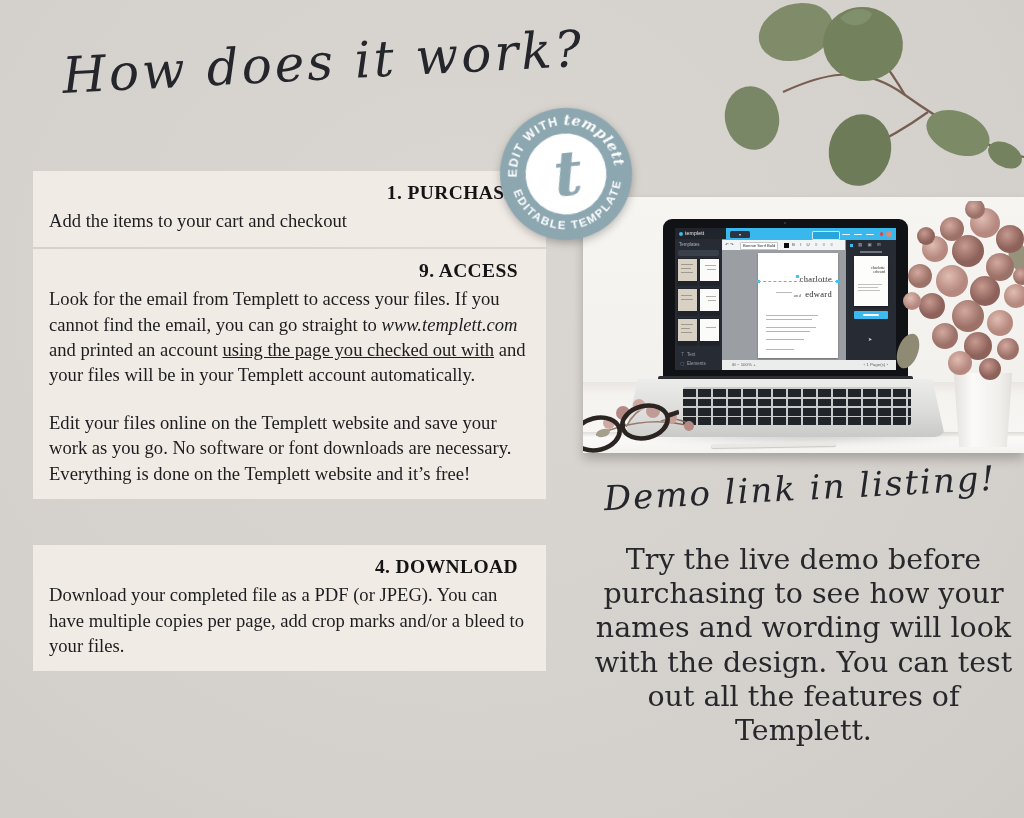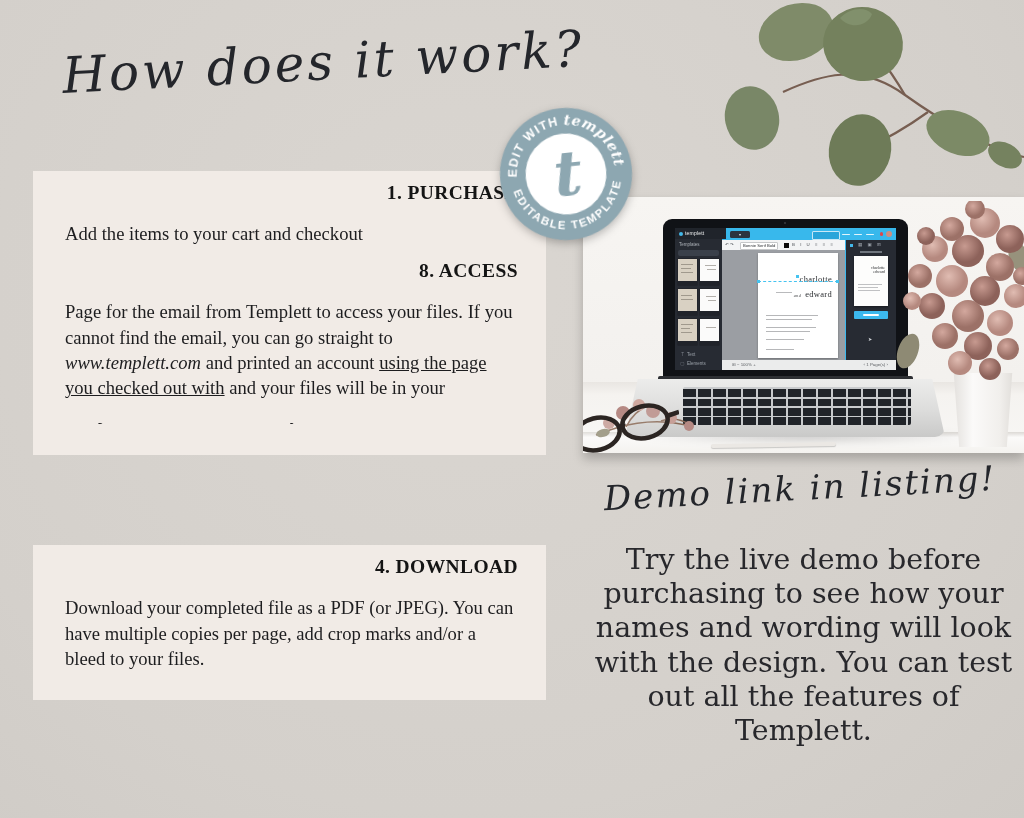--- a/index.html
+++ b/index.html
@@ -9,21 +9,21 @@
          background:radial-gradient(ellipse at 45% 35%, #dad6d1 0%, #d4d0cb 70%, #cfcbc6 100%);}
 
   
   .script-heading{position:absolute;left:62px;top:34px;width:500px;
       font-family:"DejaVu Serif",serif;font-style:italic;font-weight:400;
       font-size:50px;color:#24262b;letter-spacing:3px;transform:rotate(-3deg);white-space:nowrap;}
   .step{position:absolute;left:33px;width:513px;background:#f1ebe6;
         padding:10px 16px 13px;box-sizing:border-box;}
   .step h2{font:700 19.5px/1.25 "Liberation Serif",serif;letter-spacing:.4px;
            color:#141414;margin:0 12px 3px;text-align:right;}
-  .step p{font:400 18.6px/25.3px "Liberation Serif",serif;color:#1d1d1f;margin:16px;}
+  .step p{font:400 18.6px/25.3px "Liberation Serif",serif;color:#1d1d1f;margin:0;}
   .seg-italic{font-style:italic;}
   .seg-underline{text-decoration:underline;}
 
   
   .badge{position:absolute;left:497px;top:105px;width:138px;height:138px;
          transform:rotate(-6deg);filter:drop-shadow(0 3px 4px rgba(0,0,0,.25));z-index:5;}
 
   
   .eucalyptus{position:absolute;left:700px;top:0;width:324px;height:205px;}
 
@@ -167,24 +167,25 @@
       <textPath href="#arcBot" startOffset="50%" text-anchor="middle">EDITABLE TEMPLATE</textPath>
     </text>
     <text x="72" y="91" text-anchor="middle" font-family="DejaVu Serif, serif" font-style="italic" font-weight="bold" font-size="62" fill="#8da7b1">t</text>
   </svg>
 
   <div class="step" style="top:171px">
     <h2>1. PURCHASE</h2>
     <p><span>Add the items to your cart and checkout</span></p>
   </div>
   <div class="step" style="top:249px">
-    <h2>8. ACCESS</h2>
-    <p><span>Page for the email from Templett to access your files. If you cannot find the email, you can go straight to </span><span class="seg-italic">www.templett.com</span><span> and printed an account </span><span class="seg-underline">using the page you checked out with</span><span> and your files will be in your Templett account automatically.</span></p>
+    <h2>9. ACCESS</h2>
+    <p><span>Look for the email from Templett to access your files. If you cannot find the email, you can go straight to </span><span class="seg-italic">www.templett.com</span><span> and printed an account </span><span class="seg-underline">using the page you checked out with</span><span> and your files will be in your Templett account automatically.</span></p>
   </div>
   <div class="step" style="top:400px">
+    <p><span>Edit your files online on the Templett website and save your work as you go. No software or font downloads are necessary. Everything is done on the Templett website and it’s free!</span></p>
   </div>
   <div class="step" style="top:545px">
     <h2>4. DOWNLOAD</h2>
     <p><span>Download your completed file as a PDF (or JPEG). You can have multiple copies per page, add crop marks and/or a bleed to your files.</span></p>
   </div>
 
   <div class="photo">
     <div class="desk"></div>
     <div class="desk-edge"></div>
     <div class="laptop-shadow"></div>

